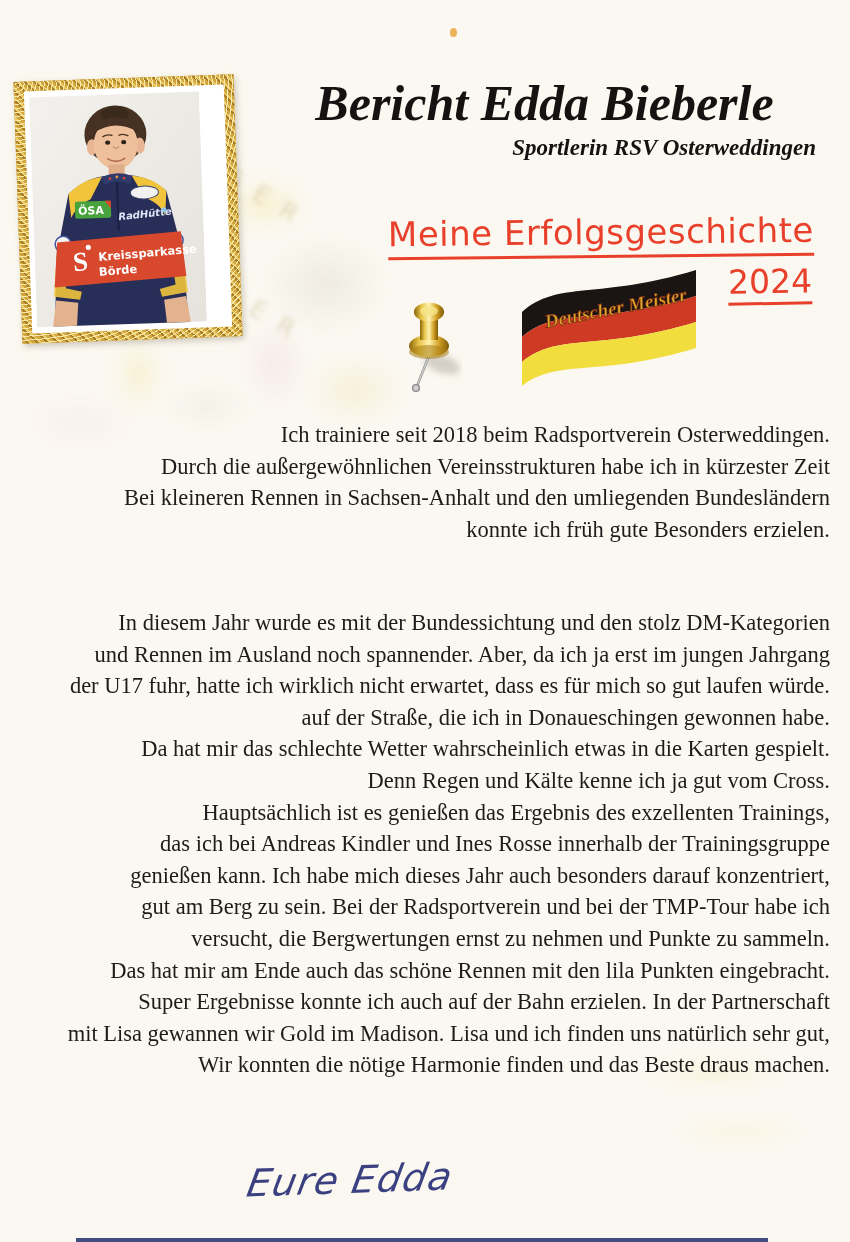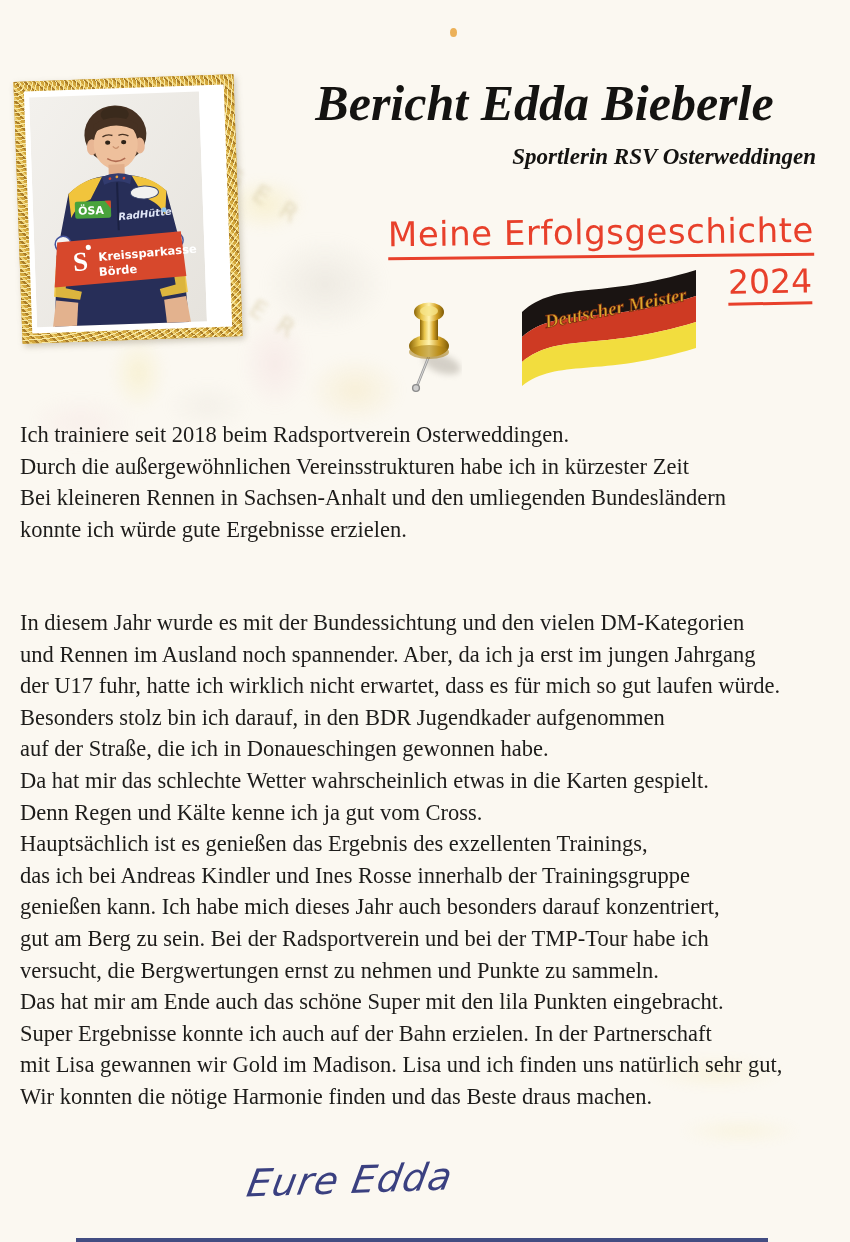--- a/index.html
+++ b/index.html
@@ -4,39 +4,39 @@
 <style>
   html,body{margin:0;padding:0;}
   body{width:850px;height:1242px;position:relative;overflow:hidden;
        background:#fbf8f1;font-family:"Liberation Serif",serif;color:#1d1c1a;}
   .abs{position:absolute;}
   
   .header-block{left:235px;right:28px;top:76px;text-align:center;}
   .doc-title{font-family:"Liberation Serif",serif;font-style:italic;font-weight:bold;
              font-size:50px;line-height:54px;color:#141311;letter-spacing:0px;margin-left:32px;}
   .doc-subtitle{font-family:"Liberation Serif",serif;font-style:italic;font-weight:bold;
-                font-size:23px;margin-top:14px;text-align:right;padding-right:6px;color:#141311;}
+                font-size:23px;margin-top:5px;text-align:right;padding-right:6px;color:#141311;}
   
   .headline{right:36px;top:212px;font-family:"DejaVu Sans",sans-serif;
             font-size:34px;color:#e8402b;letter-spacing:.5px;
             border-bottom:3px solid #e8402b;padding-bottom:3px;transform:rotate(-.6deg);}
   .headline-year{right:38px;top:262px;font-family:"DejaVu Sans",sans-serif;
             font-size:33px;color:#e8402b;border-bottom:3px solid #e8402b;
             padding-bottom:1px;transform:rotate(-1deg);}
   
   .photo-frame{left:18px;top:78px;width:200px;transform:rotate(-2deg);
       padding:10px;background-color:#c89a33;
       background-image:
         repeating-radial-gradient(circle at 2px 2px,#f7e9a8 0 1px,rgba(0,0,0,0) 1px 4px),
         repeating-linear-gradient(45deg,#d2a63c 0 3px,#a97c28 3px 5px,#eccd6e 5px 7px);
       box-shadow:2px 3px 6px rgba(120,110,80,.35);}
   .photo-matte{background:#ffffff;padding:5px;}
   .photo-svg{display:block;width:170px;height:232px;}
   
-  .para{left:20px;right:20px;text-align:left;font-size:22.5px;line-height:31.6px;}
+  .para{left:20px;right:20px;text-align:right;font-size:22.5px;line-height:31.6px;}
   .para .line{white-space:nowrap;}
   .p1{top:419px;}
   .p2{top:607px;}
   
   .signature{left:240px;top:1158px;width:220px;text-align:center;
      font-family:"DejaVu Sans",sans-serif;font-style:italic;font-size:38px;
      color:#3a4080;transform:skewX(-12deg) rotate(-2deg);letter-spacing:1px;font-weight:500;}
   
   .bottom-bar{left:76px;bottom:0;width:692px;height:4px;background:#2e3a76;opacity:.9;}
   .top-dot{left:450px;top:28px;width:7px;height:9px;border-radius:50%;background:#e9a43e;opacity:.85;}
@@ -175,37 +175,36 @@
   <path d="M4,46 C40,14 80,34 178,4 L178,30 C80,60 40,40 4,71 Z" fill="#1a1412"></path>
   <path d="M4,71 C40,40 80,60 178,30 L178,56 C80,86 40,66 4,96 Z" fill="#ce3a23"></path>
   <path d="M4,96 C40,66 80,86 178,56 L178,82 C80,112 40,92 4,120 Z" fill="#f2dd3e"></path>
   <text x="28" y="62" transform="rotate(-11 28 62)" font-family="Liberation Serif,serif" font-style="italic" font-weight="bold" font-size="19" fill="#d9a92c" stroke="#7c2810" stroke-width=".7">Deutscher Meister</text>
 </svg>
 
 <div class="abs para p1">
     <div class="line">Ich trainiere seit 2018 beim Radsportverein Osterweddingen.</div>
     <div class="line">Durch die außergewöhnlichen Vereinsstrukturen  habe ich in kürzester Zeit</div>
     <div class="line">Bei kleineren Rennen in Sachsen-Anhalt und den umliegenden Bundesländern</div>
-    <div class="line">konnte ich würde gute Ergebnisse erzielen.</div>
+    <div class="line">konnte ich früh gute Besonders erzielen.</div>
   </div>
 
 <div class="abs para p2">
-    <div class="line">In diesem  Jahr wurde es mit der Bundessichtung und den vielen DM-Kategorien</div>
+    <div class="line">In diesem  Jahr wurde es mit der Bundessichtung und den stolz DM-Kategorien</div>
     <div class="line">und Rennen im Ausland noch spannender. Aber, da ich ja erst im jungen Jahrgang</div>
     <div class="line">der U17 fuhr, hatte ich wirklich nicht erwartet, dass es für mich so gut laufen würde.</div>
-    <div class="line">Besonders stolz bin ich darauf, in den BDR Jugendkader aufgenommen</div>
     <div class="line">auf der Straße, die ich in Donaueschingen gewonnen habe.</div>
     <div class="line">Da hat mir das schlechte Wetter wahrscheinlich etwas in die Karten gespielt.</div>
     <div class="line">Denn Regen und Kälte kenne ich ja gut vom Cross.</div>
     <div class="line">Hauptsächlich ist es genießen das Ergebnis des exzellenten Trainings,</div>
     <div class="line">das ich bei Andreas Kindler und Ines Rosse innerhalb der Trainingsgruppe</div>
     <div class="line">genießen kann. Ich habe mich dieses Jahr auch besonders darauf konzentriert,</div>
     <div class="line">gut am Berg zu sein. Bei der Radsportverein und bei der TMP-Tour habe ich</div>
     <div class="line">versucht, die Bergwertungen ernst zu nehmen und Punkte zu sammeln.</div>
-    <div class="line">Das hat mir am Ende auch das schöne Super mit den lila Punkten eingebracht.</div>
+    <div class="line">Das hat mir am Ende auch das schöne Rennen mit den lila Punkten eingebracht.</div>
     <div class="line">Super Ergebnisse konnte ich auch auf der Bahn erzielen. In der Partnerschaft</div>
     <div class="line">mit Lisa gewannen wir Gold im Madison. Lisa und ich finden uns natürlich sehr gut,</div>
     <div class="line">Wir konnten die nötige Harmonie finden und das Beste draus machen.</div>
   </div>
 
 <div class="abs signature">Eure Edda</div>
 
 <div class="abs bottom-bar"></div>
 
 </body></html>

